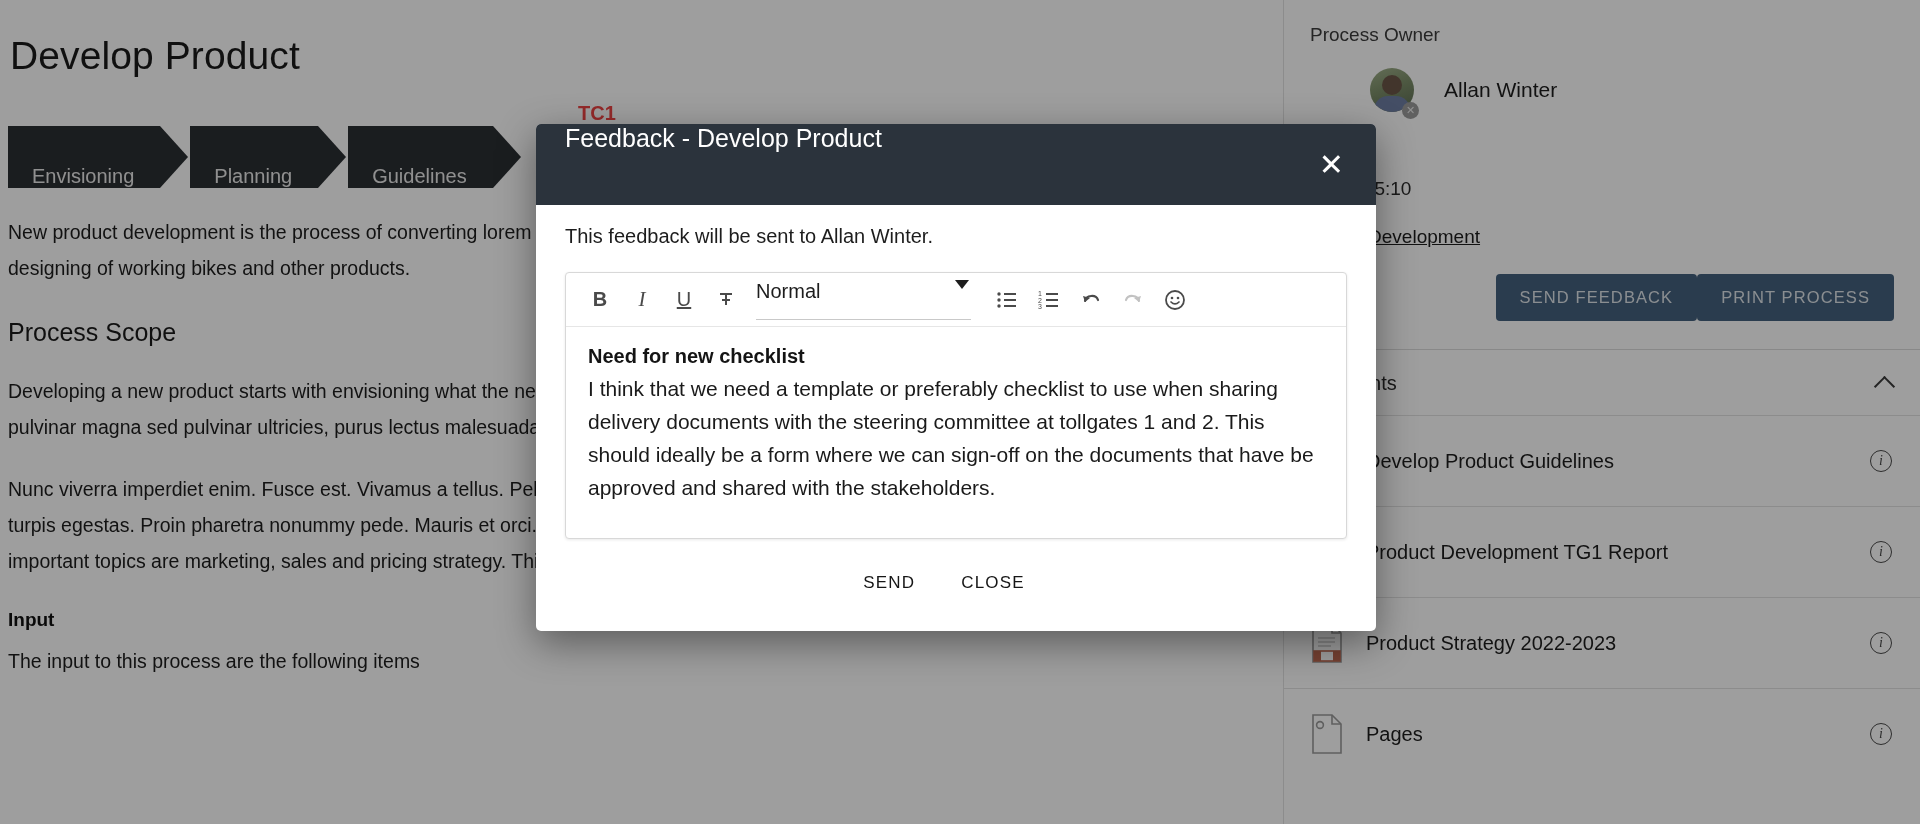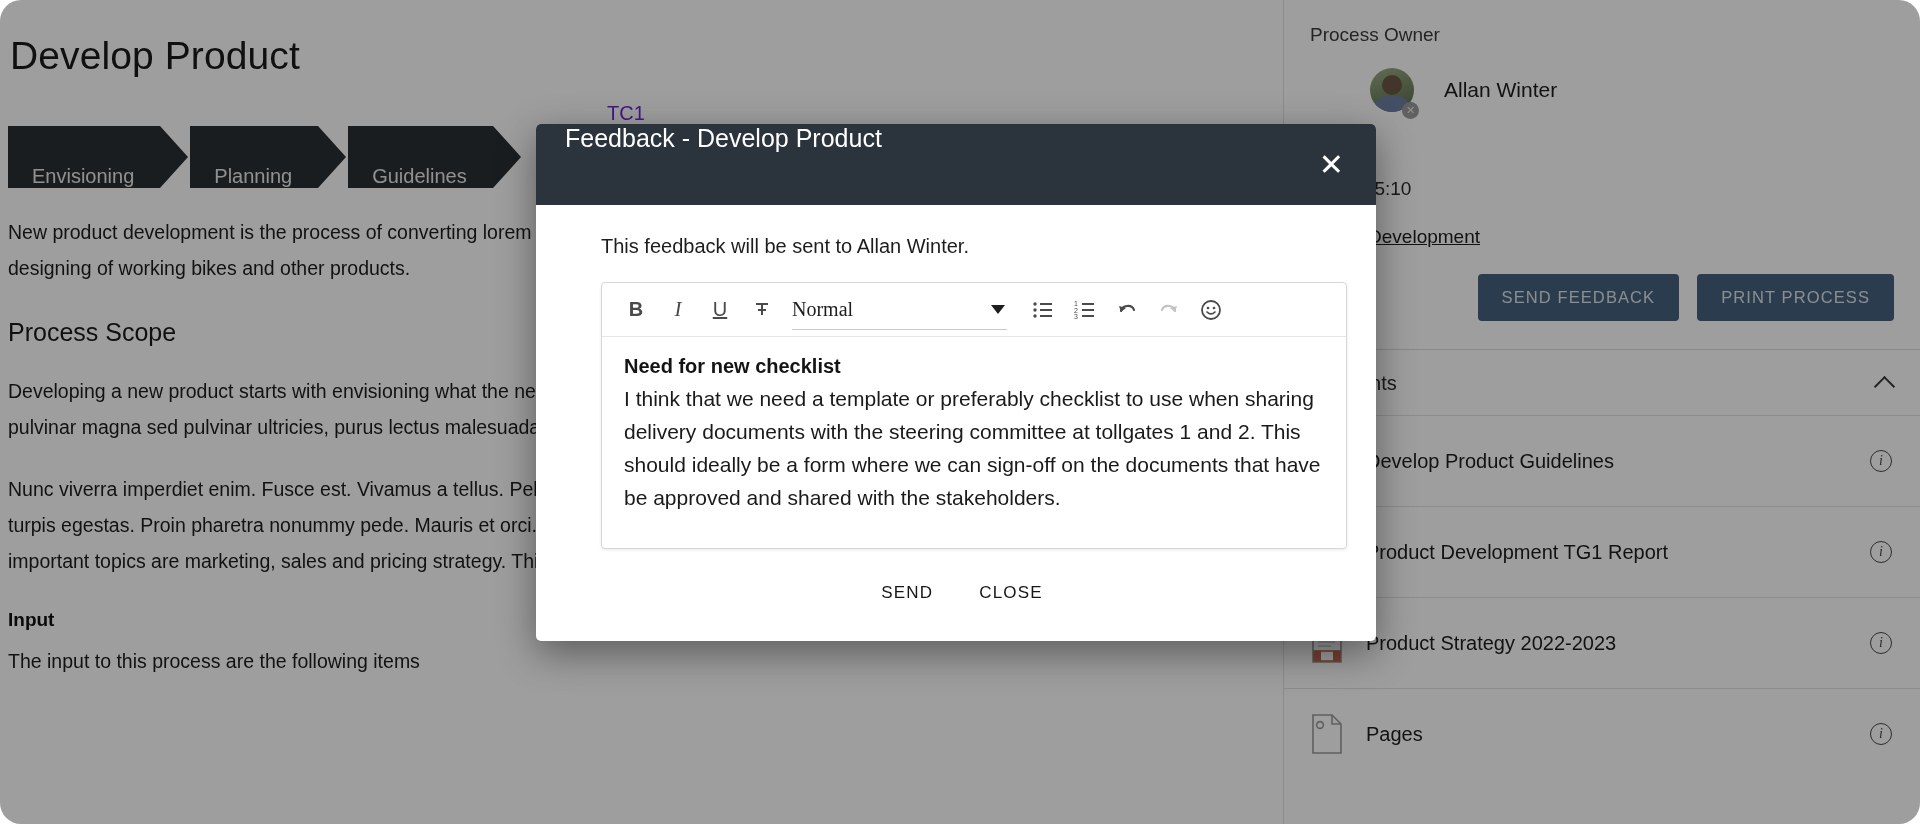--- a/index.html
+++ b/index.html
@@ -11,21 +11,20 @@
     font-family: "Liberation Sans", sans-serif;
     background: #ffffff;
   }
 
   #app {
     position: relative;
     width: 1920px;
     height: 824px;
     overflow: hidden;
     background: #ffffff;
-    border-radius: 21px;
   }
 
   
   .page-bg {
     position: absolute;
     inset: 0;
     display: flex;
     background: #ffffff;
   }
 
@@ -71,24 +70,25 @@
     left: 100%;
     top: 0;
     width: 0; height: 0;
     border-top: 31px solid transparent;
     border-bottom: 31px solid transparent;
     border-left: 28px solid #2b2f33;
   }
 
   .tc-label {
     position: absolute;
-    left: 607px;
+    left: 578px;
     top: 102px;
     font-size: 20px;
-    color: #6d28d9;
+    color: #ef4444;
+    font-weight: bold;
   }
 
   .body-p {
     font-size: 19.5px;
     line-height: 36px;
     color: #1d1d1d;
     margin-top: 26px;
     max-width: 1230px;
   }
   .sec-h2 {
@@ -176,21 +176,20 @@
     color: #1d1d1d;
     text-decoration: underline;
     padding-left: 26px;
     margin-top: 26px;
     display: block;
   }
 
   .sb-buttons {
     display: flex;
     justify-content: flex-end;
-    gap: 18px;
     padding: 26px 26px 0 0;
   }
   .btn-primary {
     background: #44617e;
     color: #dfe5ea;
     border: none;
     border-radius: 4px;
     font-size: 16.5px;
     letter-spacing: 1.1px;
     font-weight: 500;
@@ -275,21 +274,21 @@
   .modal-close {
     color: #ffffff;
     font-size: 30px;
     line-height: 1;
     background: none;
     border: none;
     cursor: pointer;
     padding: 4px 6px;
     font-family: "Liberation Sans", sans-serif;
   }
-  .modal-body { padding: 30px 29px 0 29px; margin-left: 36px; }
+  .modal-body { padding: 20px 29px 0 29px; }
   .modal-intro {
     font-size: 20px;
     color: #1d1d1d;
     margin-bottom: 24px;
   }
 
   .editor {
     border: 1px solid #d8d8d8;
     border-radius: 4px;
     background: #fff;
@@ -314,24 +313,23 @@
   .tb-b  { font-weight: bold; font-family: "Liberation Sans", sans-serif; font-size: 20px; }
   .tb-i  { font-style: italic; font-family: "Liberation Serif", serif; font-size: 21px; }
   .tb-u  { text-decoration: underline; font-family: "Liberation Sans", sans-serif; font-size: 20px; }
 
   .tb-select {
     position: relative;
     width: 215px;
     margin-left: 8px;
     height: 40px;
     display: flex;
-    align-items: center;
+    align-items: flex-start;
     border-bottom: 1px solid #c9c9c9;
     cursor: pointer;
-    font-family: Liberation Serif, serif;
   }
   .tb-select-val { font-size: 20px; color: #1d1d1d; flex: 1; }
   .caret {
     width: 0; height: 0;
     border-left: 7px solid transparent;
     border-right: 7px solid transparent;
     border-top: 9px solid #1d1d1d;
     margin-right: 2px;
   }
   .tb-spacer { width: 12px; }

